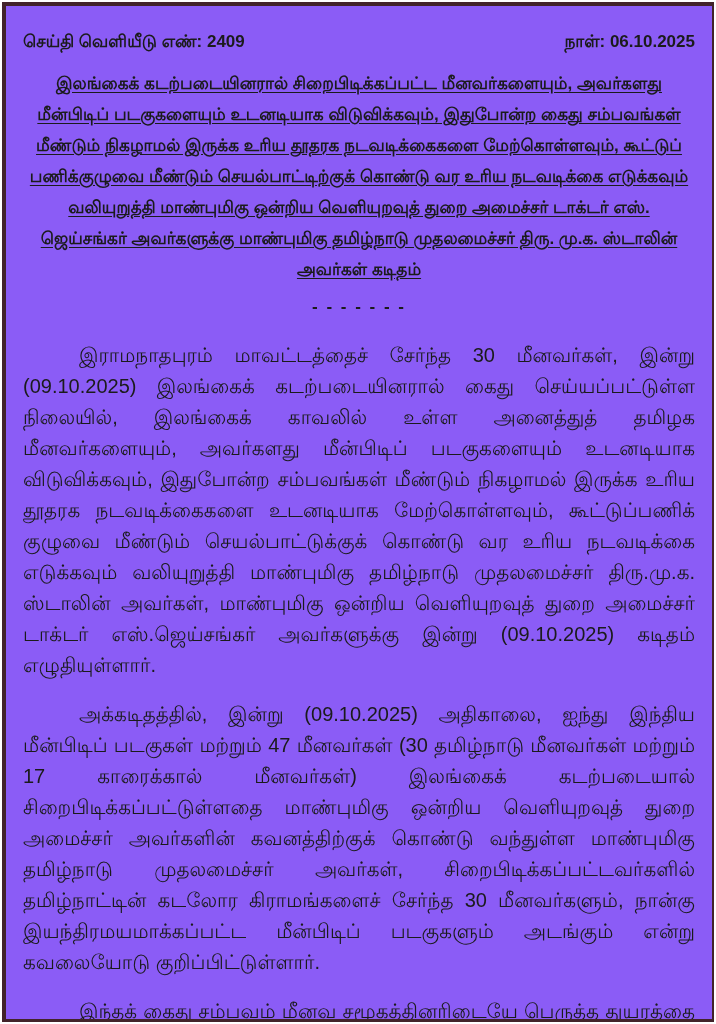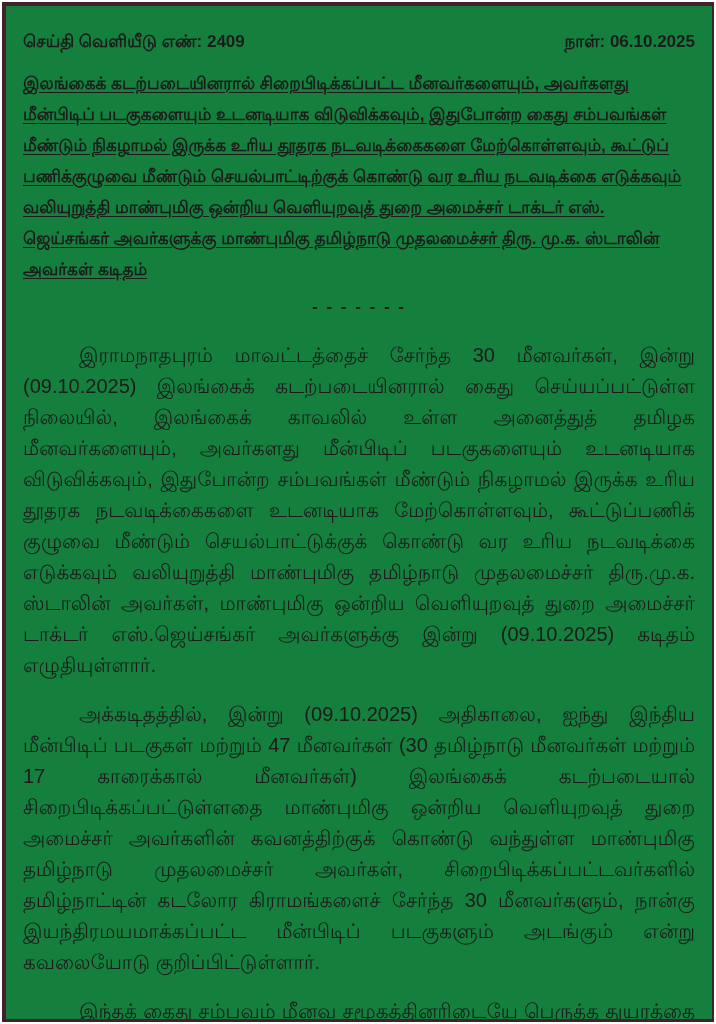--- a/index.html
+++ b/index.html
@@ -8,21 +8,21 @@
     background: #ffffff;
     width: 716px;
     height: 1024px;
     overflow: hidden;
   }
   .page {
     box-sizing: border-box;
     margin: 2px;
     width: 712px;
     height: 1020px;
-    background: #15803d;
+    background: #8b5cf6;
     border-style: solid;
     border-color: #42232a;
     border-width: 4px 2px 3px 4px;
     padding: 26px 17px 0 17px;
     overflow: hidden;
     font-family: "Liberation Sans", "DejaVu Sans", sans-serif;
     color: #1b1b1b;
   }
   .header-row {
     display: flex;
@@ -37,20 +37,21 @@
     font-weight: bold;
     text-decoration: underline;
     text-underline-offset: 3px;
     margin-top: 13px;
   }
   .subject {
     margin-top: 15px;
     font-size: 17px;
     font-weight: bold;
     line-height: 31px;
+    text-align: center;
     text-decoration: underline;
     text-underline-offset: 3px;
   }
   .separator {
     text-align: center;
     font-size: 17px;
     font-weight: bold;
     letter-spacing: 2px;
     line-height: 31px;
     margin-top: 6px;

